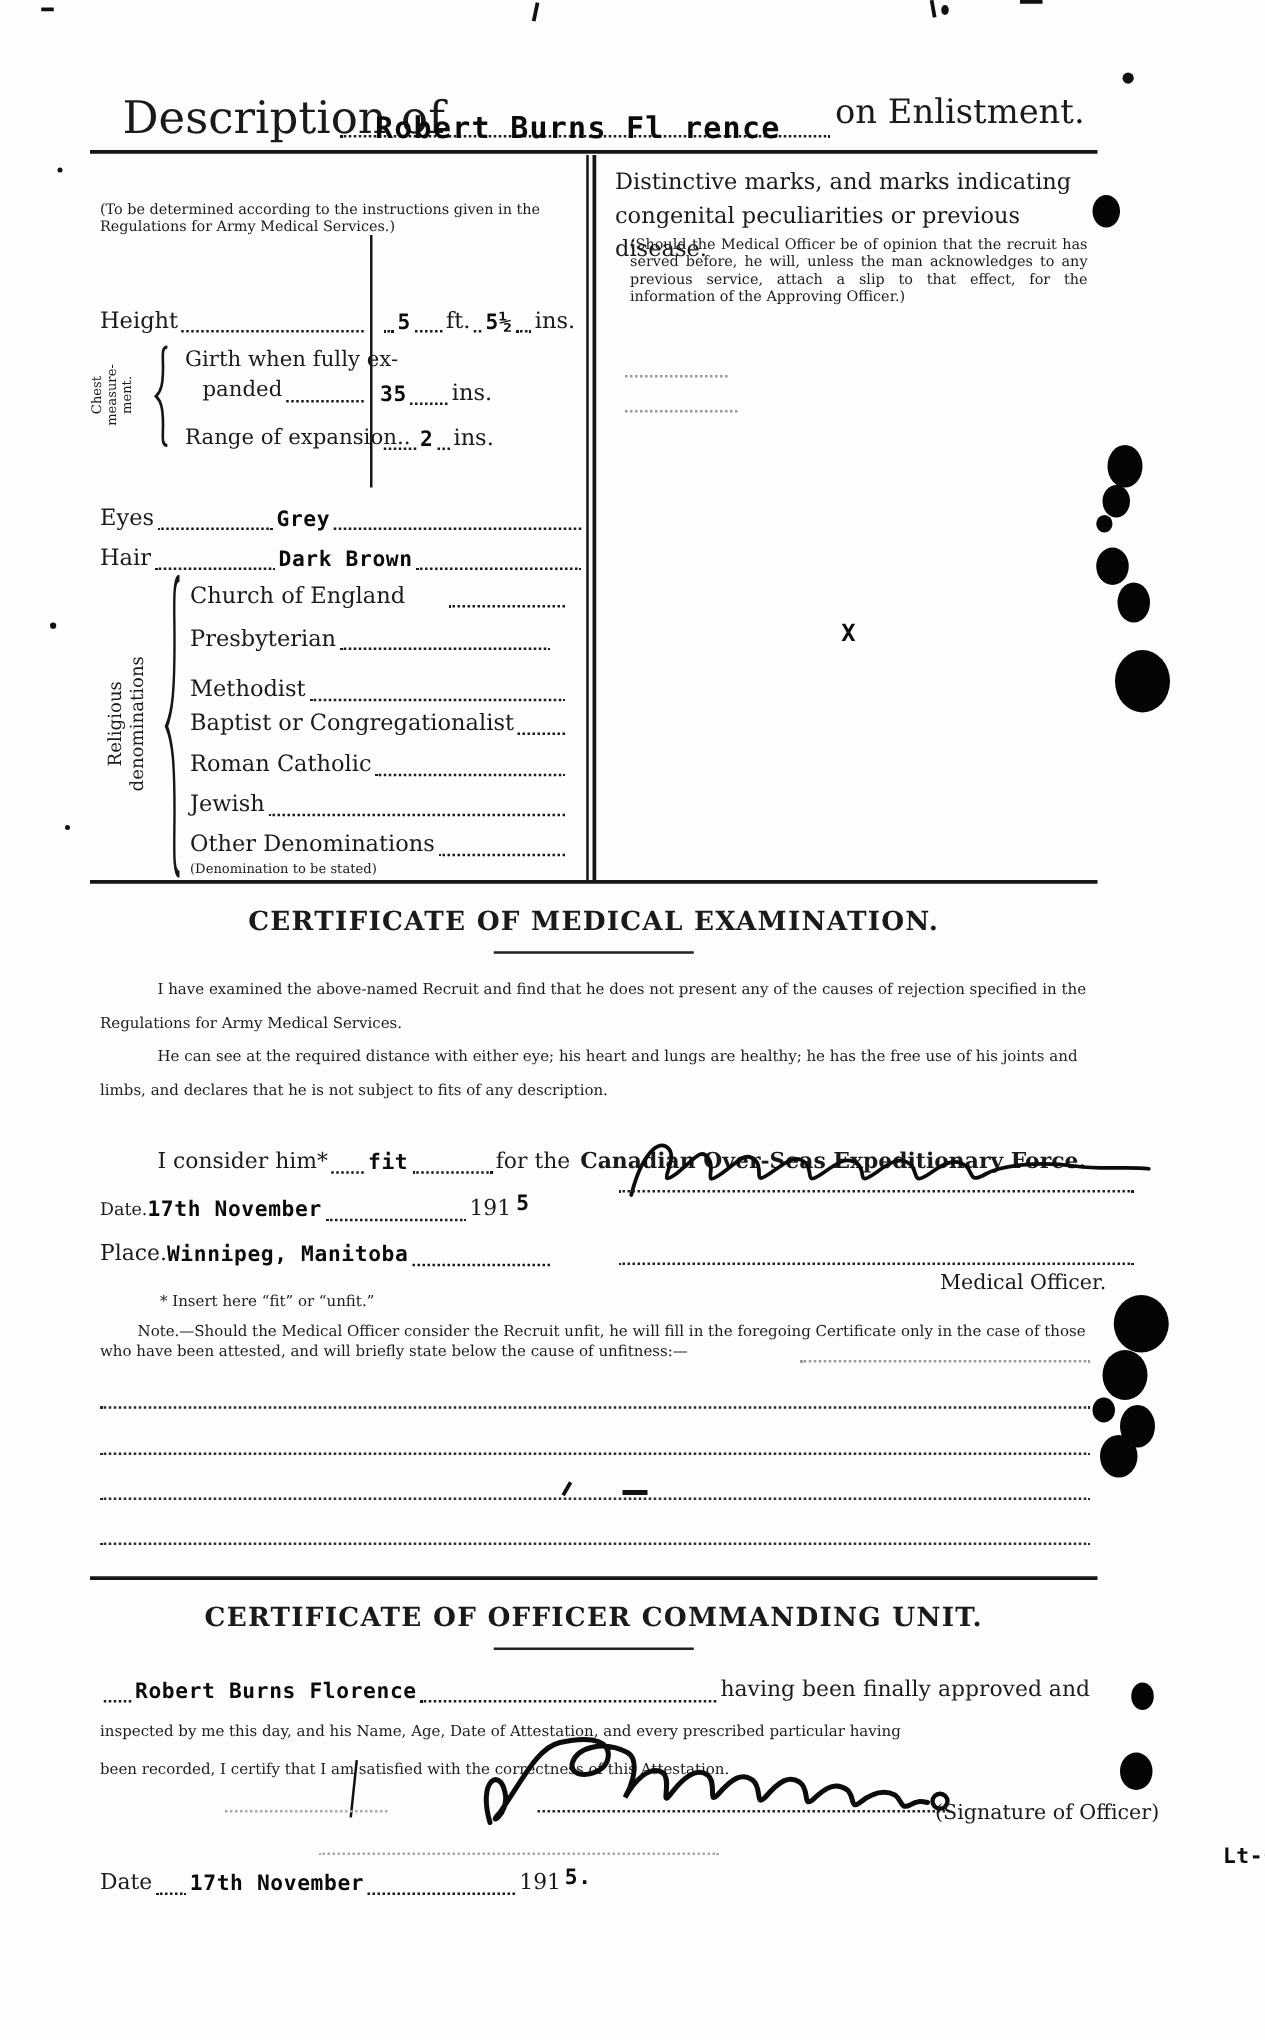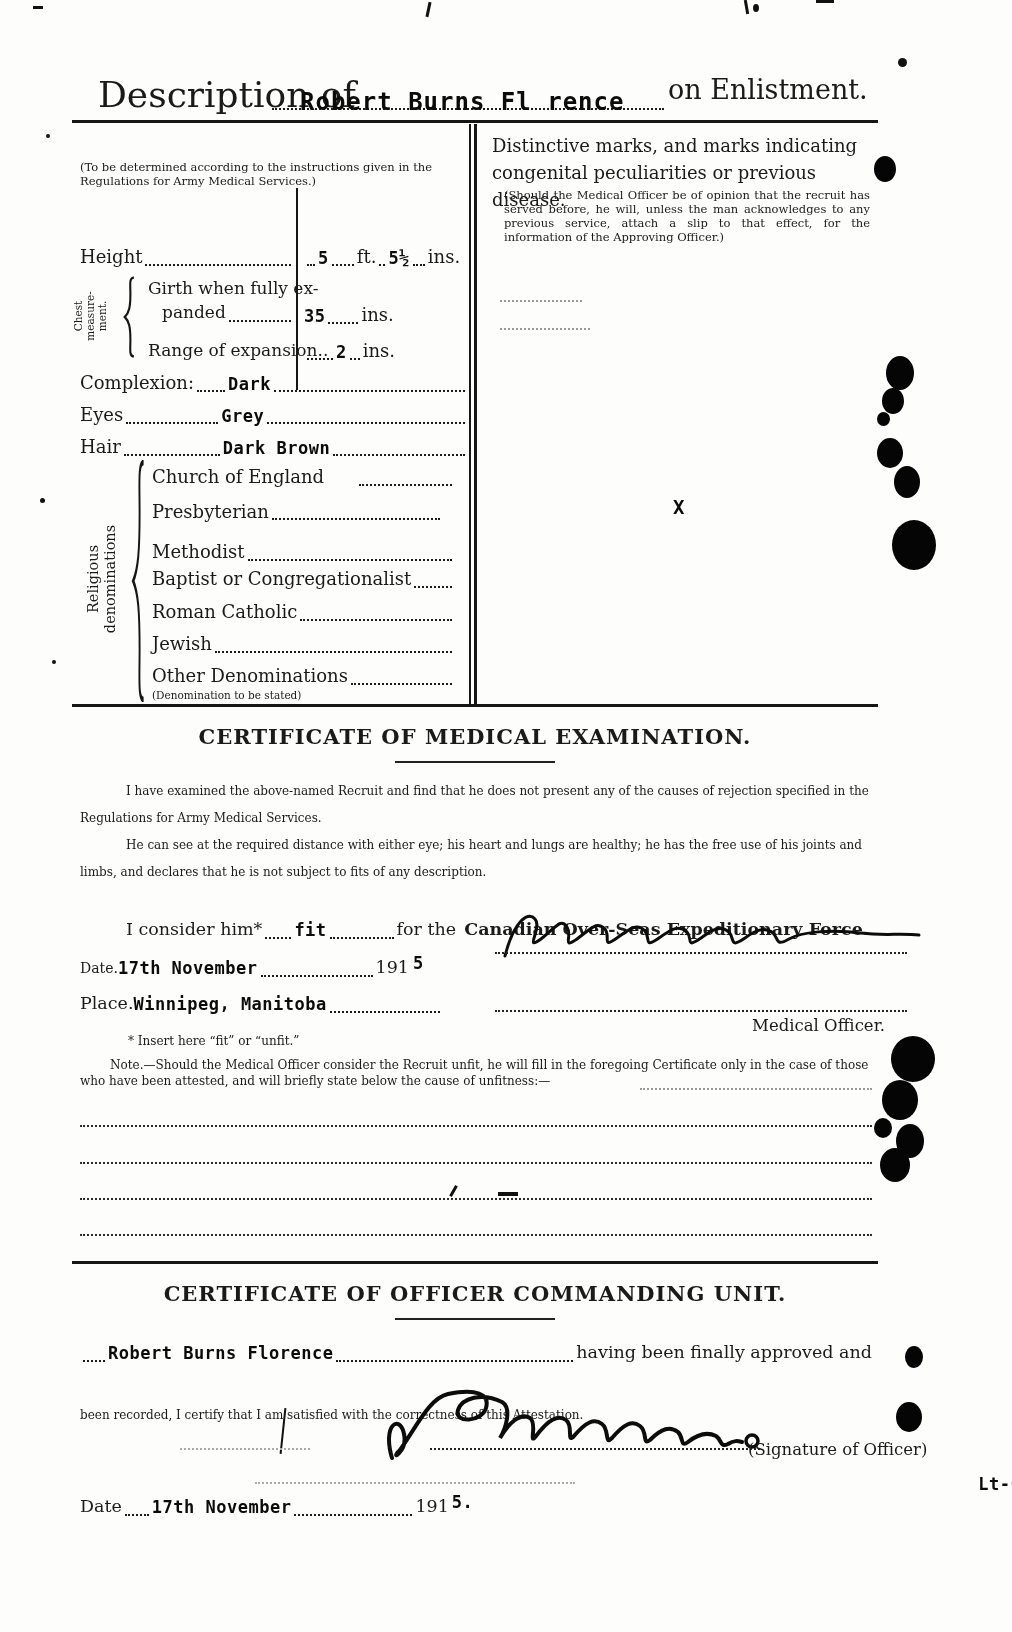--- a/index.html
+++ b/index.html
@@ -93,26 +93,20 @@
     <span class="p">ins.</span>
   </div>
   <span class="abs p" style="left:148px;top:340px;font-size:17px;">Range of expansion..</span>
   <div class="row abs" style="left:304px;top:340px;width:130px;">
     <span class="lead" style="width:26px"></span>
     <span class="typed">2</span>
     <span class="lead" style="width:10px"></span>
     <span class="p">ins.</span>
   </div>
 
-  <div class="row abs" style="left:80px;top:372px;width:388px;">
-    <span class="p">Complexion:</span>
-    <span class="lead" style="width:28px"></span>
-    <span class="typed">Dark</span>
-    <span class="lead grow"></span>
-  </div>
   <div class="row abs" style="left:80px;top:404px;width:388px;">
     <span class="p">Eyes</span>
     <span class="lead" style="width:92px"></span>
     <span class="typed">Grey</span>
     <span class="lead grow"></span>
   </div>
   <div class="row abs" style="left:80px;top:436px;width:388px;">
     <span class="p">Hair</span>
     <span class="lead" style="width:96px"></span>
     <span class="typed">Dark Brown</span>
@@ -214,20 +208,21 @@
   <div class="rule" style="left:72px;top:1261px;width:806px;"></div>
   <div class="title" style="top:1281px;">CERTIFICATE OF OFFICER COMMANDING UNIT.</div>
   <div class="thinrule" style="left:395px;top:1318px;width:160px;"></div>
 
   <div class="row abs" style="left:80px;top:1342px;width:792px;">
     <span class="lead" style="width:22px"></span>
     <span class="typed">Robert Burns Florence</span>
     <span class="lead grow"></span>
     <span class="p" style="font-size:17.5px;">having been finally approved and</span>
   </div>
+  <div class="abs body-t" style="left:80px;top:1372px;width:792px;">inspected by me this day, and his Name, Age, Date of Attestation, and every prescribed particular having</div>
   <div class="abs body-t" style="left:80px;top:1402px;width:792px;">been recorded, I certify that I am satisfied with the correctness of this Attestation.</div>
 
   <svg class="sig" style="left:378px;top:1384px;" width="420" height="80" viewBox="0 0 420 80">
     <path d="M14 74 C4 40 22 30 26 50 C30 68 10 78 22 66 C40 40 52 14 70 10 C98 4 112 10 108 24 C104 38 76 40 80 26 C84 14 104 8 124 18 C134 24 128 44 122 54 C130 40 142 28 152 34 C160 40 150 62 158 52 C170 36 180 30 188 36 C196 42 188 60 196 52 C208 38 216 34 224 40 C232 46 226 62 234 54 C246 40 254 36 262 42 C270 48 264 62 272 56 C284 44 292 42 300 48 C306 54 302 64 310 58 C320 50 330 48 338 52 C344 56 342 64 350 60 C356 56 360 57 364 58" fill="none" stroke="#0c0c0c" stroke-width="4" stroke-linecap="round"></path>
     <circle cx="374" cy="57" r="6" fill="none" stroke="#0c0c0c" stroke-width="3.5"></circle>
   </svg>
   <div class="mark" style="left:282px;top:1408px;width:2px;height:46px;transform:rotate(6deg);"></div>
   <span class="abs" style="left:430px;top:1448px;width:330px;border-bottom:2px dotted #222;"></span>
   <span class="abs" style="left:180px;top:1448px;width:130px;border-bottom:2px dotted #aaa;"></span>
   <span class="abs p16" style="left:748px;top:1440px;">(Signature of Officer)</span>

